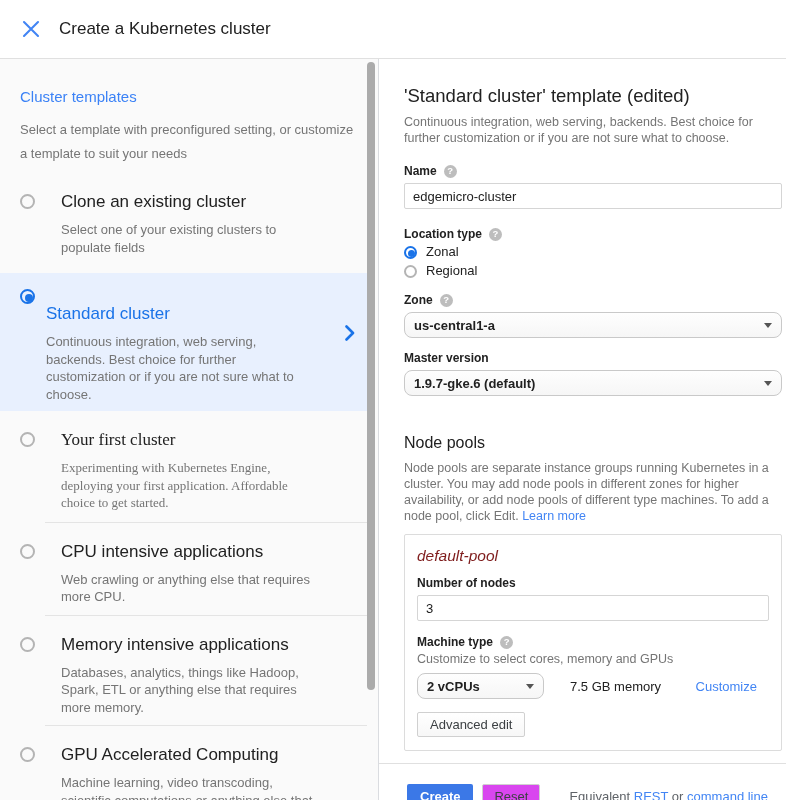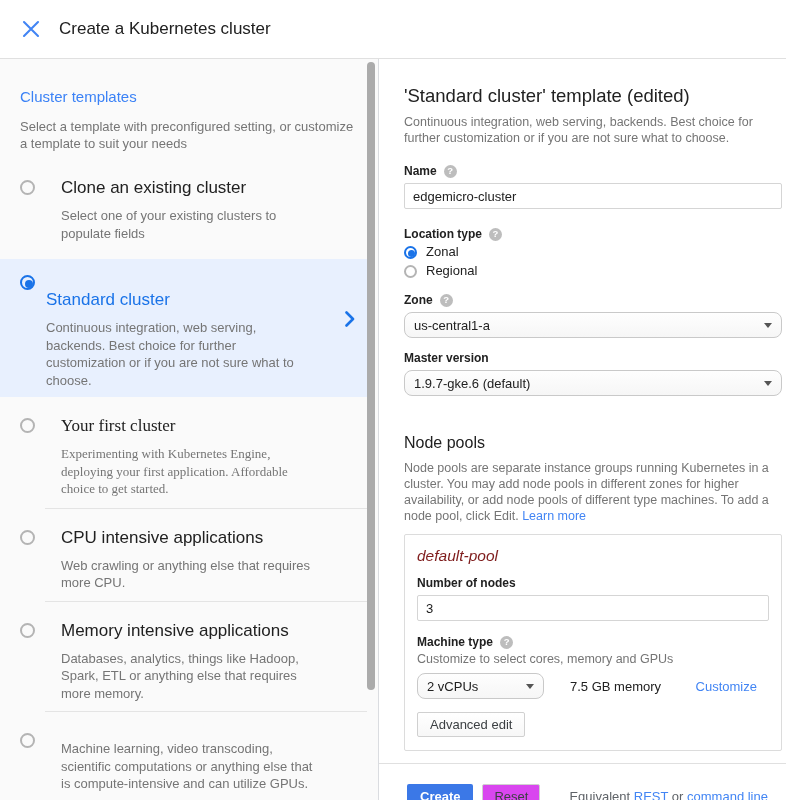--- a/index.html
+++ b/index.html
@@ -17,21 +17,21 @@
   .close-btn { margin-left:19px; width:24px; height:24px; display:flex; align-items:center; justify-content:center; cursor:pointer; background:none; border:none; padding:0; }
   .header-title { margin-left:16px; font-size:17px; color:#212121; }
 
   
   .content { display:flex; height:741px; }
 
   
   .sidebar { width:379px; flex:none; background:#fafafa; border-right:1px solid #dadce0; position:relative; overflow:hidden; }
   .sidebar-intro { padding:29px 20px 0 20px; }
   .sidebar-heading { font-size:15px; color:#3b82f6; }
-  .sidebar-desc { margin-top:13px; font-size:13px; line-height:17px; color:#757575; max-width:346px; }
+  .sidebar-desc { margin-top:13px; font-size:13px; line-height:24px; color:#757575; max-width:346px; }
   .tpl-list { margin-top:12px; }
   .tpl-item { display:flex; position:relative; margin-right:11px; padding:14px 20px 17px 20px; cursor:pointer; }
   .tpl-item.pt19 { padding-top:19px; padding-bottom:10px;font-family:Liberation Serif, serif; }
   .tpl-item.divided { padding-top:20px; padding-bottom:9px; }
   .tpl-item.divided::before { content:""; position:absolute; top:0; left:45px; right:0; height:1px; background:#e4e4e4; }
   .tpl-item.selected { background:#e8f0fe; padding-bottom:8px;flex-direction:column; }
   .radio { width:15px; height:15px; border:2px solid #b4b4b4; border-radius:50%; margin-top:2px; flex:none; background:transparent; position:relative; }
   .tpl-item.selected .radio { border-color:#1a73e8; }
   .tpl-item.selected .radio::after { content:""; position:absolute; left:2.5px; top:2.5px; width:8px; height:8px; border-radius:50%; background:#1a73e8; }
   .tpl-text { margin-left:26px; }
@@ -55,21 +55,21 @@
   .help { margin-left:7px; width:13px; height:13px; border-radius:50%; background:#bdbdbd; color:#fff; font-size:9.5px; font-weight:700; display:inline-flex; align-items:center; justify-content:center; cursor:pointer; }
 
   .text-input { margin-top:5px; width:378px; height:26px; border:1px solid #d5d5d5; border-radius:2px; padding:0 8px; font-family:"Liberation Sans",sans-serif; font-size:13px; color:#212121; background:#fff; display:block; }
 
   .radio-row { display:flex; align-items:center; margin-top:3px; font-size:13px; color:#212121; cursor:pointer; }
   .radio-sm { width:13px; height:13px; border:2px solid #b4b4b4; border-radius:50%; position:relative; flex:none; }
   .radio-sm.checked { border-color:#1a73e8; }
   .radio-sm.checked::after { content:""; position:absolute; left:2px; top:2px; width:7px; height:7px; border-radius:50%; background:#1a73e8; }
   .radio-row span.radio-label { margin-left:9px; line-height:16px; }
 
-  .select { margin-top:5px; width:378px; height:26px; border:1px solid #c9c9c9; border-radius:8px; background:linear-gradient(#fefefe,#f6f6f6); display:flex; align-items:center; padding:0 26px 0 9px; font-size:13px; color:#212121; position:relative; cursor:pointer; }
+  .select { margin-top:5px; width:378px; height:26px; border:1px solid #c9c9c9; border-radius:8px; background:linear-gradient(#fefefe,#f6f6f6); display:flex; align-items:center; padding:0 26px 0 9px; font-size:13px; color:#212121; position:relative; cursor:pointer;font-weight:bold; }
   .select .caret { position:absolute; right:9px; top:10px; width:0; height:0; border-left:4.5px solid transparent; border-right:4.5px solid transparent; border-top:5.5px solid #555; }
   .select.small { width:127px; margin-top:0; flex:none; }
 
   .section-heading { margin-top:37px; font-size:16px; font-weight:400; color:#212121; line-height:19px; }
   .np-desc { margin-top:8px; font-size:12.5px; line-height:16px; color:#757575; max-width:382px; }
   a.link { color:#4285f4; text-decoration:none; cursor:pointer; }
 
   .pool-card { margin-top:10px; width:378px; border:1px solid #dcdcdc; border-radius:2px; padding:12px 12px 13px 12px; background:#fff; }
   .pool-name { font-size:15.5px; line-height:17px; color:#7f1d1d;font-style:italic; }
   .pool-card .text-input { width:100%; }
@@ -150,20 +150,21 @@
         <span class="radio"></span>
         <div class="tpl-text">
           <div class="tpl-title">Memory intensive applications</div>
           <div class="tpl-desc">Databases, analytics, things like Hadoop, Spark, ETL or anything else that requires more memory.</div>
         </div>
       </div>
 
       <div class="tpl-item divided">
         <span class="radio"></span>
         <div class="tpl-text">
+          <div class="tpl-title">GPU Accelerated Computing</div>
           <div class="tpl-desc">Machine learning, video transcoding, scientific computations or anything else that is compute-intensive and can utilize GPUs.</div>
         </div>
       </div>
 
     </div>
 
     <div class="scroll-thumb"></div>
   </div>
 
   <div class="main">

